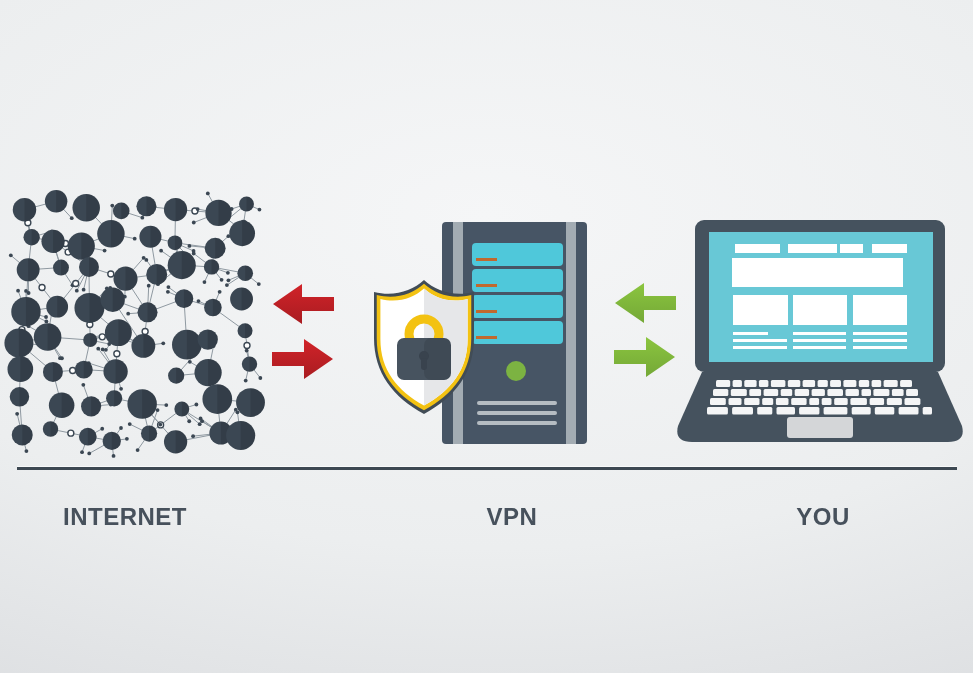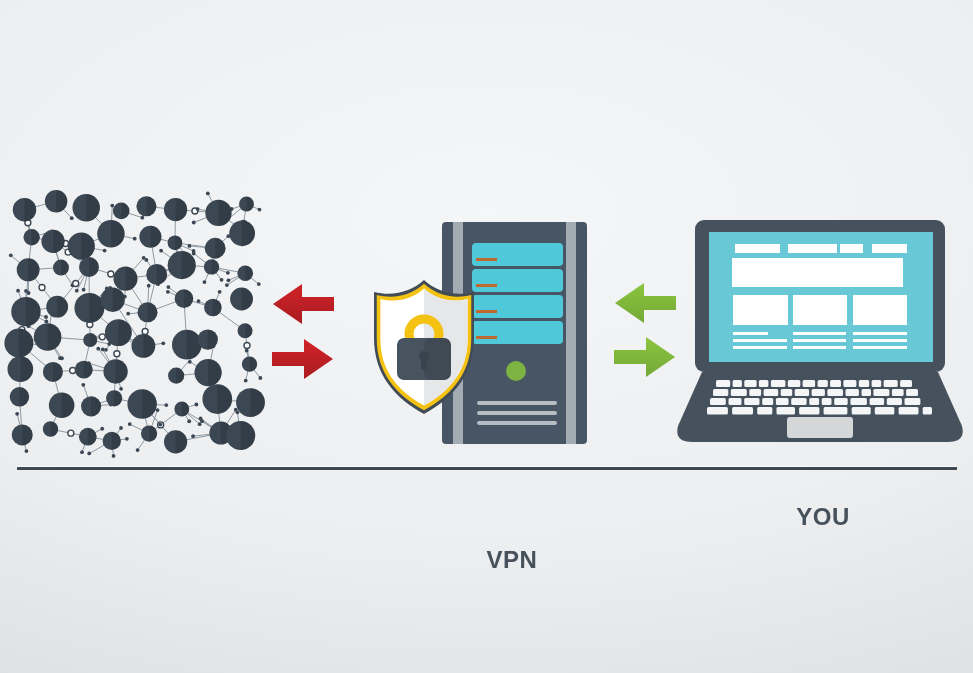--- a/index.html
+++ b/index.html
@@ -25,21 +25,21 @@
   .divider{
     position:absolute;left:17px;top:467px;width:940px;height:3px;
     background:var(--line);box-shadow:0 -1px 0 rgba(255,255,255,.65);
   }
   .label{
     position:absolute;top:503px;transform:translateX(-50%);
     color:var(--label);font-size:24px;font-weight:bold;letter-spacing:.5px;
     white-space:nowrap;
   }
   .label-internet{left:125px;}
-  .label-vpn{left:512px;margin-top:43px;}
+  .label-vpn{left:512px;}
   .label-you{left:823px;}
   svg{display:block;overflow:visible;}
 </style>
 </head>
 <body>
 
 <div class="stage">
 
   <svg class="abs" style="left:8px;top:190px;" width="260" height="268" viewBox="0 0 260 268" id="internet-svg">
       <g stroke="var(--link)" stroke-width="1" fill="none">
@@ -601,15 +601,16 @@
         <rect x="175.7" y="187" width="19.0" height="7.5" rx="1.5" style="fill:var(--key-white)"></rect>
         <rect x="198.8" y="187" width="19.5" height="7.5" rx="1.5" style="fill:var(--key-white)"></rect>
         <rect x="222.6" y="187" width="19.9" height="7.5" rx="1.5" style="fill:var(--key-white)"></rect>
         <rect x="246.7" y="187" width="9.3" height="7.5" rx="1.5" style="fill:var(--key-white)"></rect>
       </g>
     <rect x="111" y="197" width="66" height="21" rx="3" style="fill:var(--trackpad)"></rect>
   </svg>
 
   <div class="divider"></div>
 
+  <div class="label label-internet">INTERNET</div>
   <div class="label label-vpn">VPN</div>
   <div class="label label-you">YOU</div>
 </div>
 
 </body></html>

